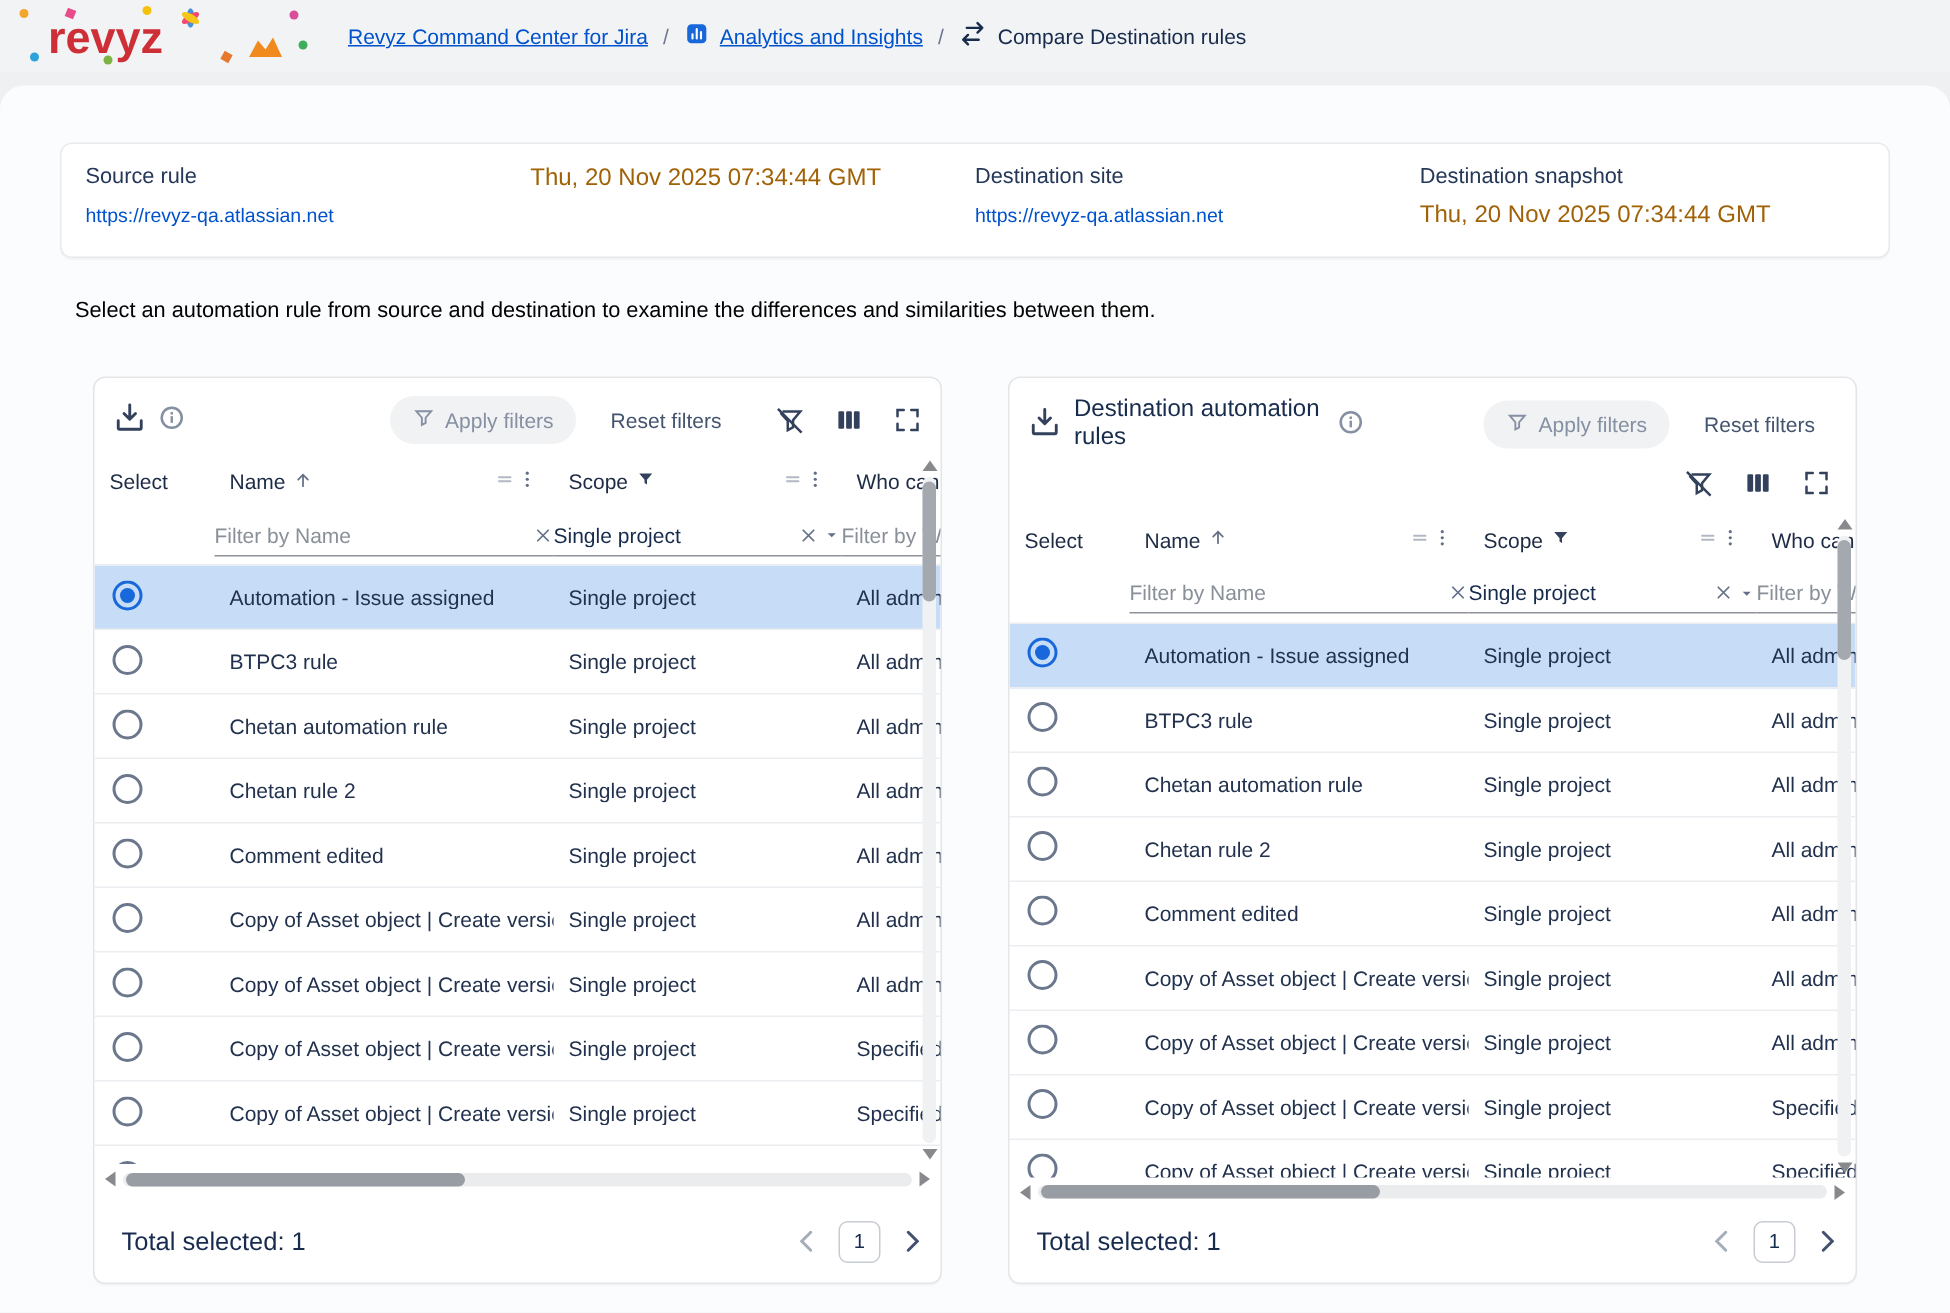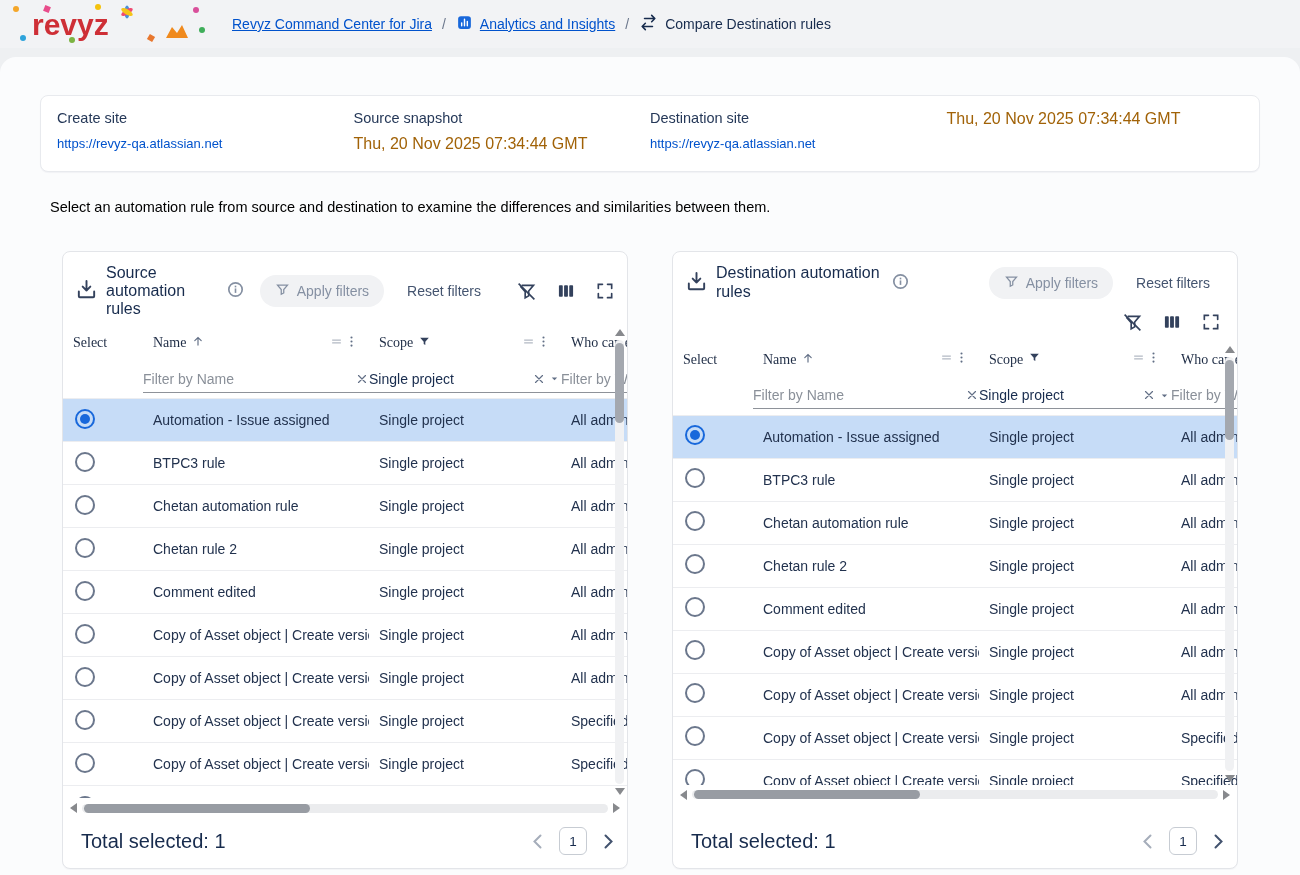--- a/index.html
+++ b/index.html
@@ -35,21 +35,21 @@
   .spacer { flex: 1; }
   .btn-pill { display: inline-flex; align-items: center; gap: 7px; height: 32px; padding: 0 15px; border: none; border-radius: 17px; background: #F1F2F4; color: #8590A2; font-size: 14px; font-family: inherit; cursor: pointer; white-space: nowrap; }
   .btn-reset { background: transparent; color: #44546F; }
   .toolbar-icons { display: flex; align-items: center; gap: 19px; margin-left: 12px; }
   .icons-row { display: flex; justify-content: flex-end; align-items: center; gap: 19px; padding: 2px 16px 10px; }
   .icon-btn { background: none; border: none; padding: 0; display: inline-flex; cursor: pointer; }
 
   
   .table-area { position: relative; }
   .grid { display: grid; grid-template-columns: 80px 226px 192px minmax(0,1fr); }
-  .grid-head { height: 34px; align-items: center; font-weight: 500; color: #1D2B44; font-family: Liberation Serif, serif; }
+  .grid-head { height: 34px; align-items: center; font-weight: 500; color: #1D2B44; }
   .th { display: flex; align-items: center; gap: 5px; padding: 0 10px; white-space: nowrap; overflow: hidden; cursor: pointer; }
   .th-controls { margin-left: auto; display: flex; align-items: center; gap: 1px; }
   .filter-row { height: 38px; align-items: center; }
   .filter-cell { margin: 0 0; border-bottom: 1px solid #8E9299; display: flex; align-items: center; height: 27px; gap: 2px; }
   .filter-input { border: none; outline: none; background: transparent; flex: 1; min-width: 0; font-size: 14px; font-family: inherit; color: #172B4D; }
   .filter-input::placeholder { color: #8A9099; }
   .scope-value { flex: 1; font-size: 14px; color: #172B4D; white-space: nowrap; overflow: hidden; cursor: pointer; }
 
   .tbody { overflow: hidden; border-top: 1px solid #ECEDF0; }
   .tbody-src { height: 400px; }
@@ -70,21 +70,21 @@
   .tri-up    { border-width: 0 5px 7px 5px; border-color: transparent transparent #87898D transparent; }
   .tri-down  { border-width: 7px 5px 0 5px; border-color: #87898D transparent transparent transparent; }
   .hs-track { flex: 1; height: 9px; background: #EBECEE; border-radius: 5px; position: relative; cursor: pointer; }
   .hs-thumb { position: absolute; left: 2px; top: 0; height: 9px; width: 43%; background: #989CA3; border-radius: 5px; cursor: grab; }
   .vscroll { position: absolute; right: 2px; top: 3px; bottom: 3px; width: 11px; display: flex; flex-direction: column; align-items: center; gap: 4px; }
   .vs-track { flex: 1; width: 9px; background: #F0F1F3; border-radius: 5px; position: relative; cursor: pointer; }
   .vs-thumb { position: absolute; top: 3px; left: 0; width: 9px; height: 80px; background: #A4A8AF; border-radius: 5px; cursor: grab; }
 
   
   .panel-footer { display: flex; align-items: center; justify-content: space-between; padding: 10px 14px 13px 18px; margin-top: auto; }
-  .total-selected { font-size: 20px; font-weight: 500; color: #172B4D; }
+  .total-selected { font-size: 17px; font-weight: 500; color: #172B4D; }
   .pagination { display: flex; align-items: center; gap: 17px; }
   .page-box { min-width: 28px; height: 28px; border: 1px solid #C7CCD3; border-radius: 6px; display: flex; align-items: center; justify-content: center; font-size: 13.5px; color: #172B4D; cursor: pointer; background: #fff; }
   .chev { display: inline-flex; cursor: pointer; }
 </style>
 </head>
 <body>
 
 <header class="topbar">
   <div class="logo">
     <svg width="200" height="44" viewBox="0 0 200 44">
@@ -126,48 +126,47 @@
       </span>
       <span class="crumb-current">Compare Destination rules</span>
     </span>
   </nav>
 </header>
 
 <main class="content">
 
   <section class="summary-card">
     <div>
-      <div class="sum-label">Create site</div>
+      <div class="sum-label">Source rule</div>
       <a class="sum-link">https://revyz-qa.atlassian.net</a>
     </div>
     <div>
-      <div class="sum-label">Source snapshot</div>
       <div class="sum-value">Thu, 20 Nov 2025 07:34:44 GMT</div>
     </div>
     <div>
       <div class="sum-label">Destination site</div>
       <a class="sum-link">https://revyz-qa.atlassian.net</a>
     </div>
     <div>
+      <div class="sum-label">Destination snapshot</div>
       <div class="sum-value">Thu, 20 Nov 2025 07:34:44 GMT</div>
     </div>
   </section>
 
   <p class="instruction">Select an automation rule from source and destination to examine the differences and similarities between them.</p>
 
   <div class="panels">
 
     <section class="panel">
       <div class="toolbar">
         <span>
           <svg width="23" height="23" viewBox="0 0 24 24" fill="none" stroke="#33415C" stroke-width="2" stroke-linecap="round" stroke-linejoin="round">
               <path d="M12 3v10M12 13l-4-4M12 13l4-4M4 14v5a1 1 0 0 0 1 1h14a1 1 0 0 0 1-1v-5"></path>
             </svg>
         </span>
-        <h2 class="panel-title">Source automation rules</h2>
         <span>
           <svg width="17" height="17" viewBox="0 0 16 16">
               <circle cx="8" cy="8" r="6.3" fill="none" stroke="#8590A2" stroke-width="1.6"></circle>
               <rect x="7.25" y="7" width="1.5" height="4.2" fill="#8590A2"></rect>
               <rect x="7.25" y="4.4" width="1.5" height="1.6" fill="#8590A2"></rect>
             </svg>
         </span>
         <span class="spacer"></span>
         <button class="btn-pill">
           <span>

